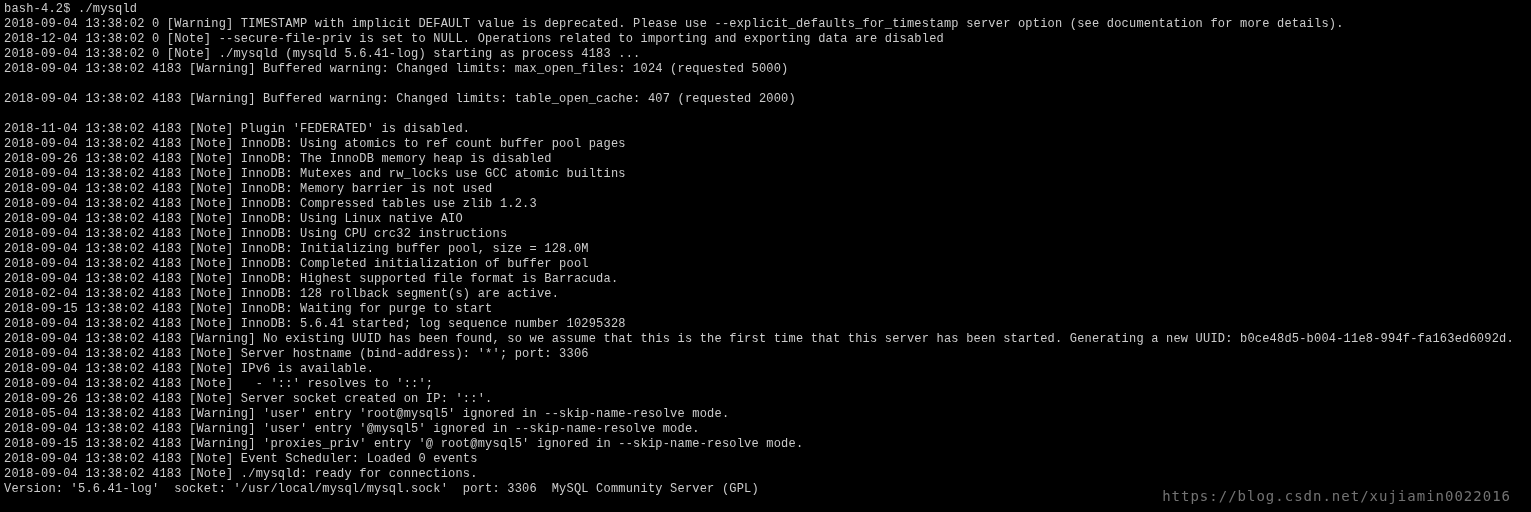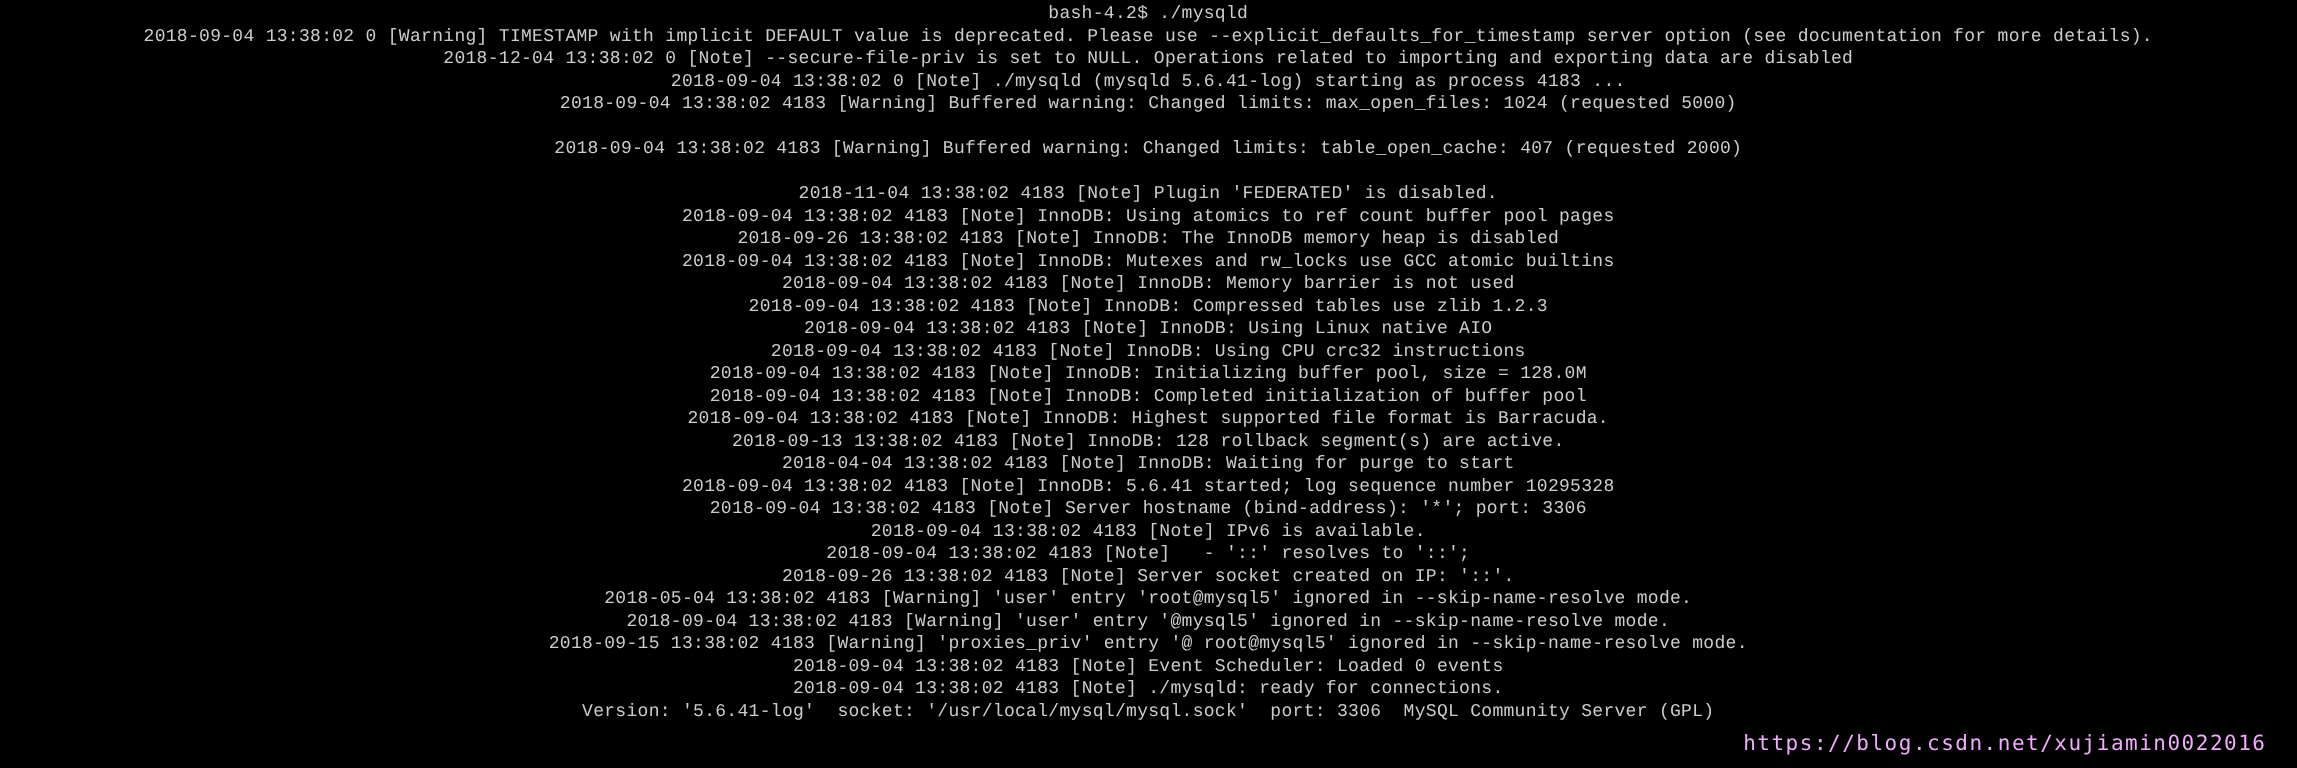--- a/index.html
+++ b/index.html
@@ -15,27 +15,26 @@
       line-height: 15px;
       width: 1531px;
       height: 512px;
       overflow: hidden;
       position: relative;
       padding: 2px 4px;
     }
     .terminal-line {
       white-space: pre;
       letter-spacing: 0.2px;
-      text-align: center;
     }
     .watermark {
       position: absolute;
       right: 20px;
       bottom: 8px;
-      color: #f0abfc;
+      color: #737373;
       font-size: 14px;
       font-family: "Consolas", "Monaco", monospace;
       letter-spacing: 1px;
     }
   </style>
 </head>
 <body>
 
 <div>
   <div class="terminal-line">bash-4.2$ ./mysqld</div>
@@ -51,23 +50,24 @@
       <div class="terminal-line">2018-09-04 13:38:02 4183 [Note] InnoDB: Using atomics to ref count buffer pool pages</div>
       <div class="terminal-line">2018-09-26 13:38:02 4183 [Note] InnoDB: The InnoDB memory heap is disabled</div>
       <div class="terminal-line">2018-09-04 13:38:02 4183 [Note] InnoDB: Mutexes and rw_locks use GCC atomic builtins</div>
       <div class="terminal-line">2018-09-04 13:38:02 4183 [Note] InnoDB: Memory barrier is not used</div>
       <div class="terminal-line">2018-09-04 13:38:02 4183 [Note] InnoDB: Compressed tables use zlib 1.2.3</div>
       <div class="terminal-line">2018-09-04 13:38:02 4183 [Note] InnoDB: Using Linux native AIO</div>
       <div class="terminal-line">2018-09-04 13:38:02 4183 [Note] InnoDB: Using CPU crc32 instructions</div>
       <div class="terminal-line">2018-09-04 13:38:02 4183 [Note] InnoDB: Initializing buffer pool, size = 128.0M</div>
       <div class="terminal-line">2018-09-04 13:38:02 4183 [Note] InnoDB: Completed initialization of buffer pool</div>
       <div class="terminal-line">2018-09-04 13:38:02 4183 [Note] InnoDB: Highest supported file format is Barracuda.</div>
-      <div class="terminal-line">2018-09-13 13:38:02 4183 [Note] InnoDB: 128 rollback segment(s) are active.</div>
-      <div class="terminal-line">2018-04-04 13:38:02 4183 [Note] InnoDB: Waiting for purge to start</div>
+      <div class="terminal-line">2018-02-04 13:38:02 4183 [Note] InnoDB: 128 rollback segment(s) are active.</div>
+      <div class="terminal-line">2018-09-15 13:38:02 4183 [Note] InnoDB: Waiting for purge to start</div>
       <div class="terminal-line">2018-09-04 13:38:02 4183 [Note] InnoDB: 5.6.41 started; log sequence number 10295328</div>
+      <div class="terminal-line">2018-09-04 13:38:02 4183 [Warning] No existing UUID has been found, so we assume that this is the first time that this server has been started. Generating a new UUID: b0ce48d5-b004-11e8-994f-fa163ed6092d.</div>
       <div class="terminal-line">2018-09-04 13:38:02 4183 [Note] Server hostname (bind-address): '*'; port: 3306</div>
       <div class="terminal-line">2018-09-04 13:38:02 4183 [Note] IPv6 is available.</div>
       <div class="terminal-line">2018-09-04 13:38:02 4183 [Note]   - '::' resolves to '::';</div>
       <div class="terminal-line">2018-09-26 13:38:02 4183 [Note] Server socket created on IP: '::'.</div>
       <div class="terminal-line">2018-05-04 13:38:02 4183 [Warning] 'user' entry 'root@mysql5' ignored in --skip-name-resolve mode.</div>
       <div class="terminal-line">2018-09-04 13:38:02 4183 [Warning] 'user' entry '@mysql5' ignored in --skip-name-resolve mode.</div>
       <div class="terminal-line">2018-09-15 13:38:02 4183 [Warning] 'proxies_priv' entry '@ root@mysql5' ignored in --skip-name-resolve mode.</div>
       <div class="terminal-line">2018-09-04 13:38:02 4183 [Note] Event Scheduler: Loaded 0 events</div>
       <div class="terminal-line">2018-09-04 13:38:02 4183 [Note] ./mysqld: ready for connections.</div>
       <div class="terminal-line">Version: '5.6.41-log'  socket: '/usr/local/mysql/mysql.sock'  port: 3306  MySQL Community Server (GPL)</div>

